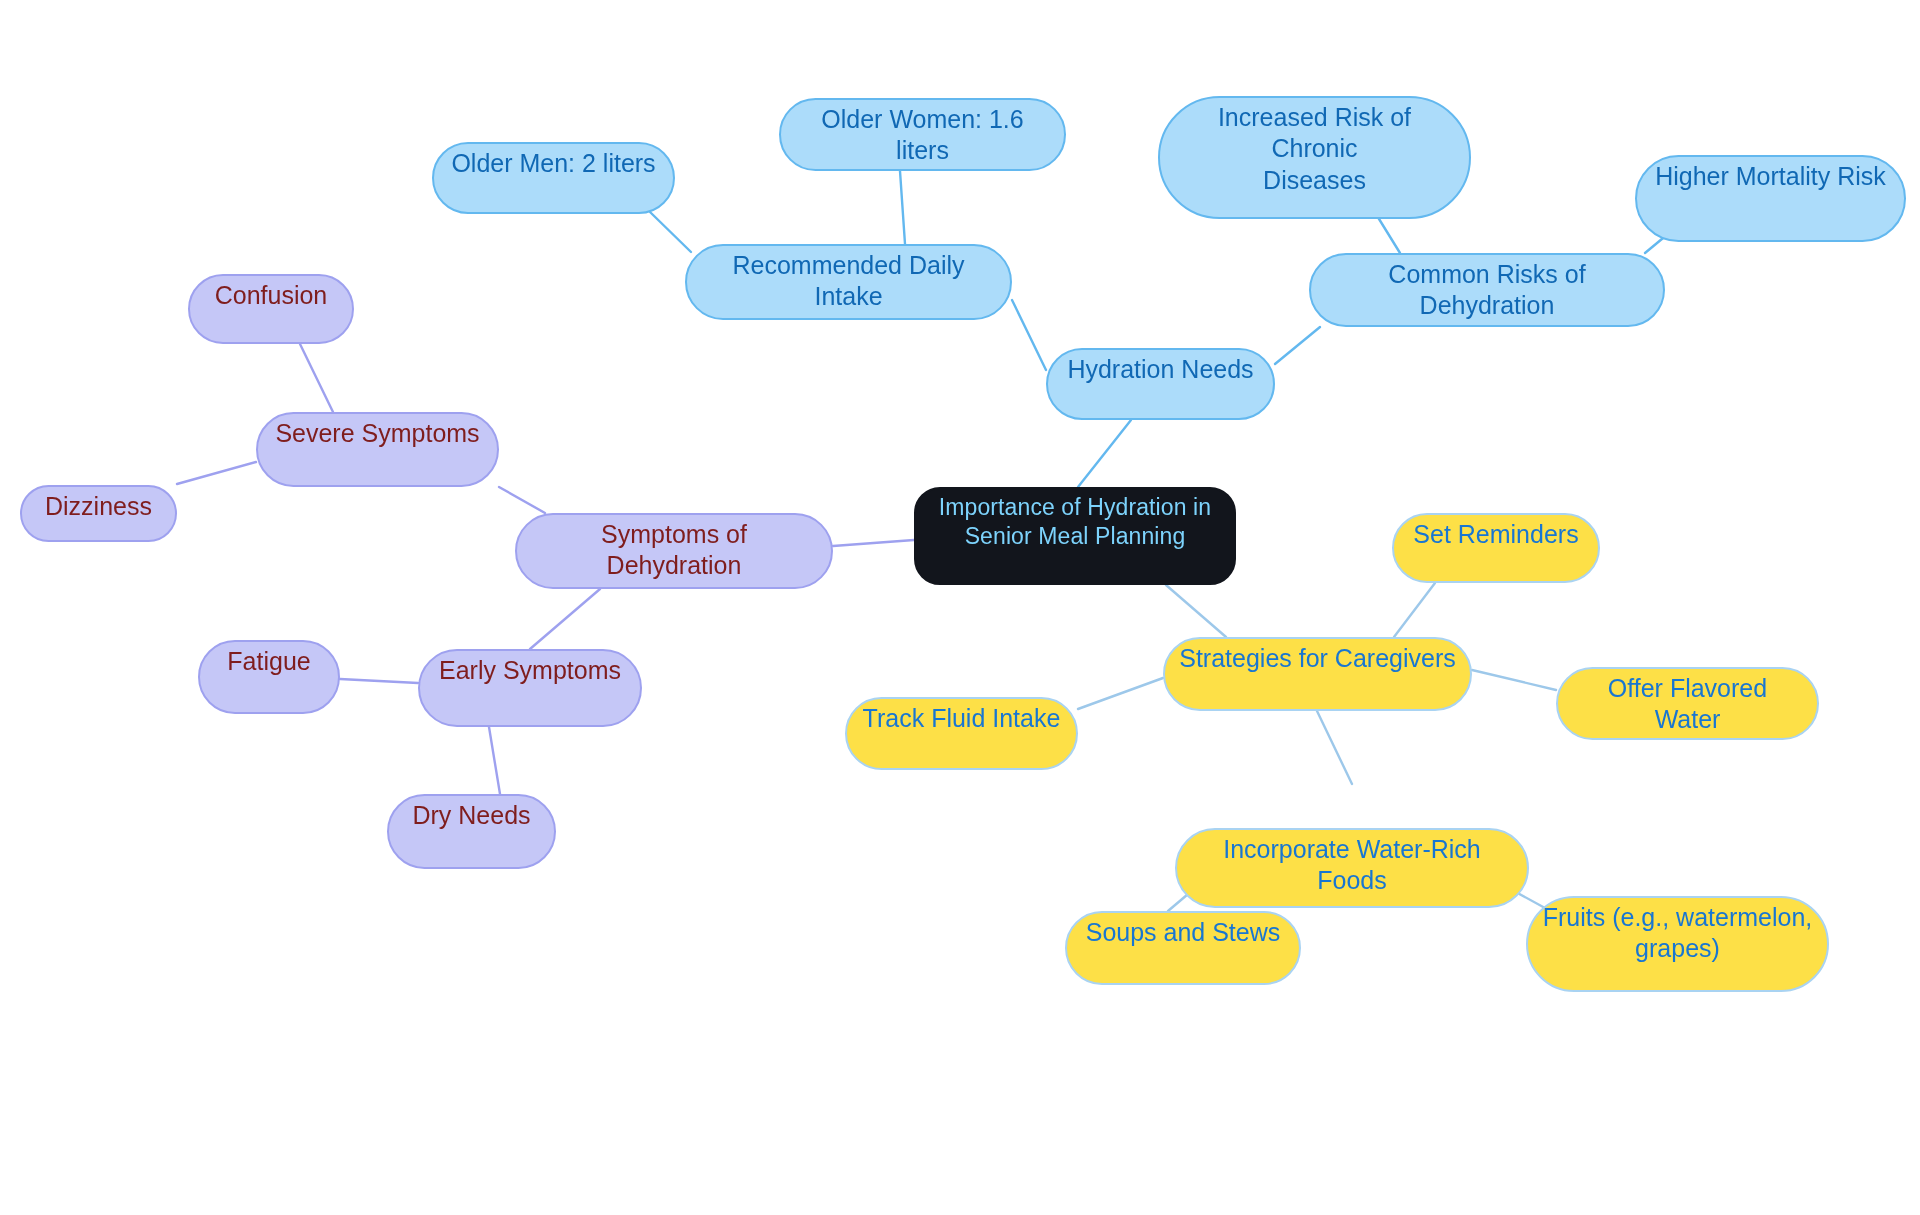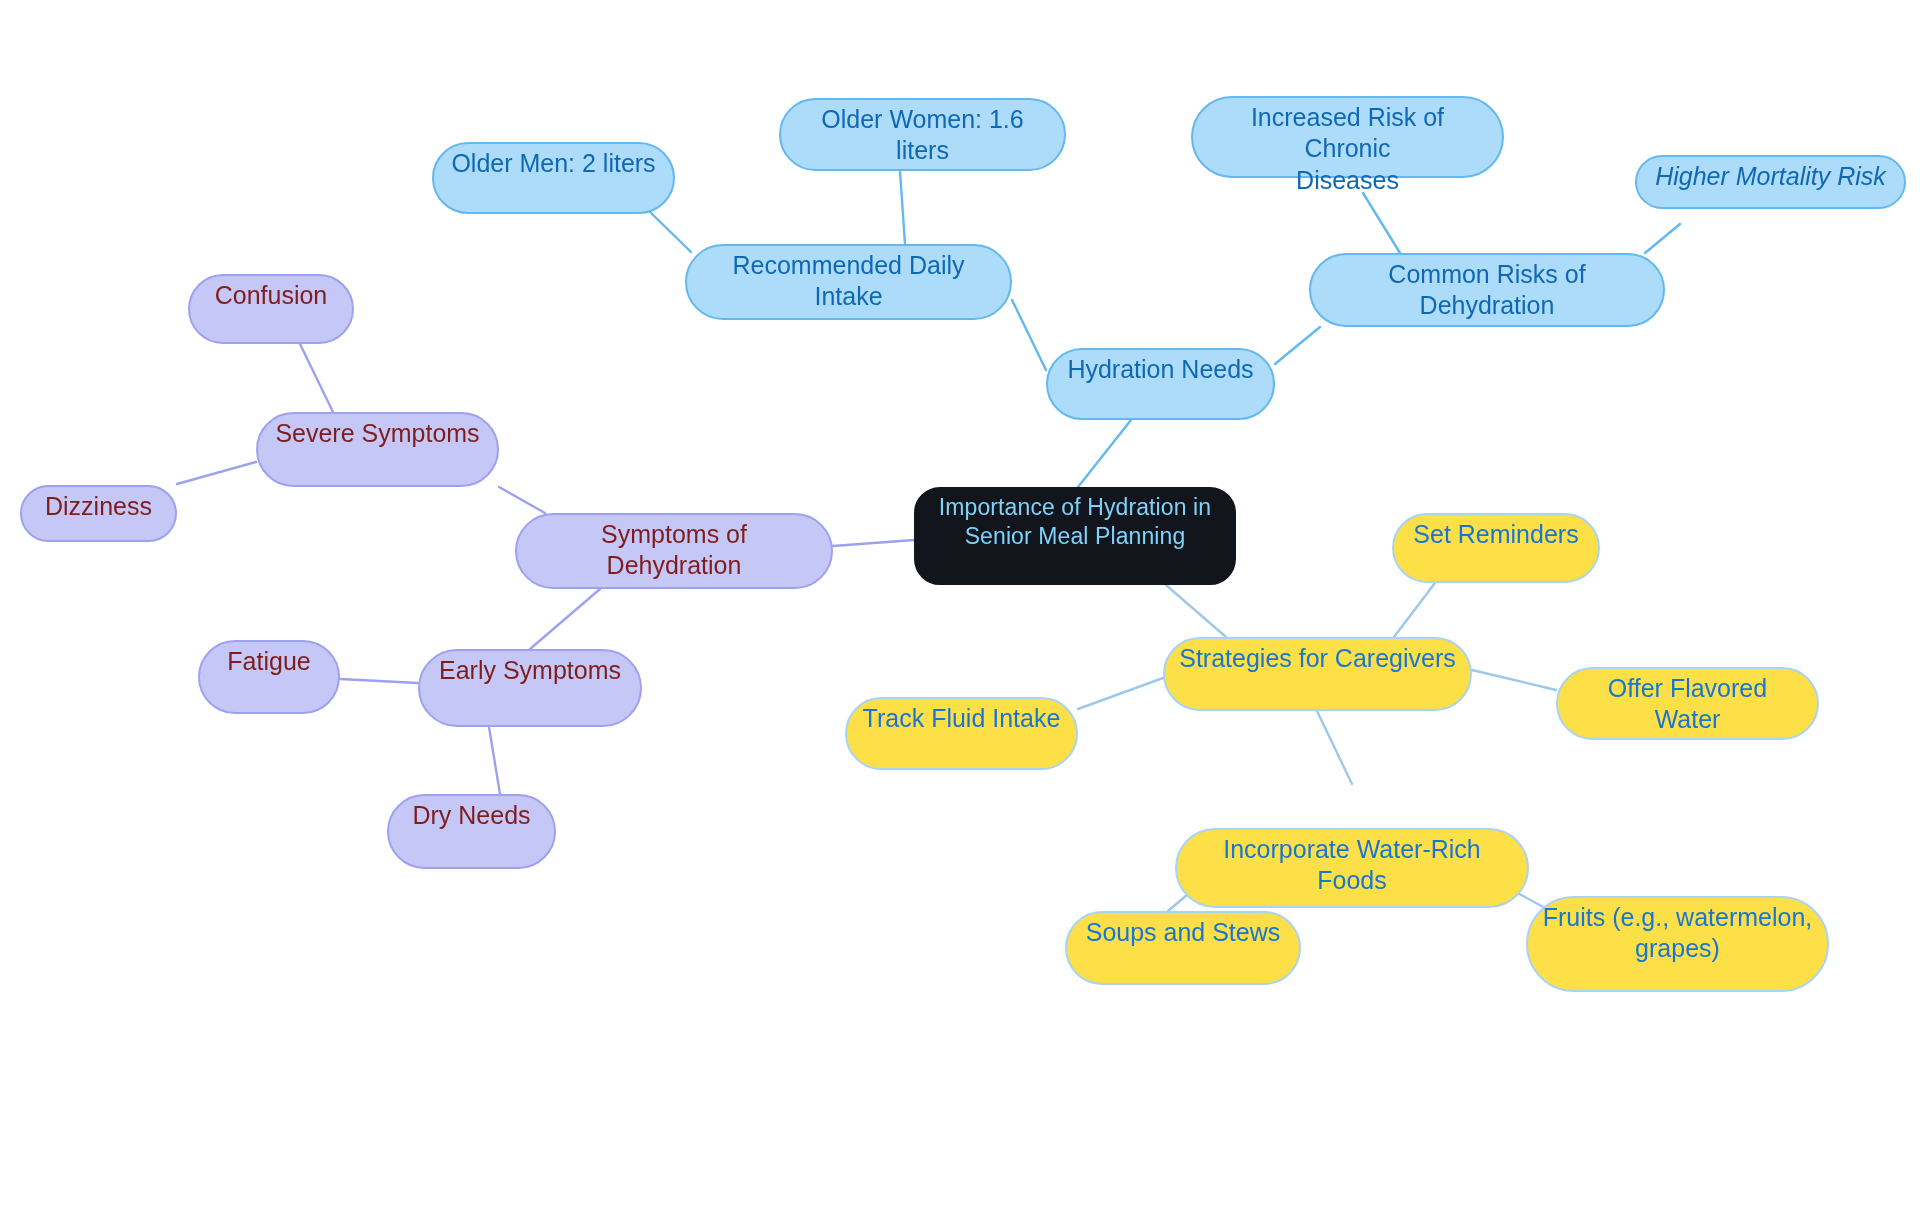--- a/index.html
+++ b/index.html
@@ -136,23 +136,23 @@
       <line x1="1450" y1="856" x2="1545" y2="908" stroke="#9dc8ea" stroke-width="2.4" stroke-linecap="round"></line>
     </svg>
   <div id="nodes">
       <div class="node root" style="left: 914px; top: 487px; width: 322px; height: 98px;"><span>Importance of Hydration in
 Senior Meal Planning</span></div>
       <div class="node blue" style="left: 1046px; top: 348px; width: 229px; height: 72px;"><span>Hydration Needs</span></div>
       <div class="node blue" style="left: 685px; top: 244px; width: 327px; height: 76px;"><span>Recommended Daily Intake</span></div>
       <div class="node blue" style="left: 432px; top: 142px; width: 243px; height: 72px;"><span>Older Men: 2 liters</span></div>
       <div class="node blue" style="left: 779px; top: 98px; width: 287px; height: 73px;"><span>Older Women: 1.6 liters</span></div>
       <div class="node blue" style="left: 1309px; top: 253px; width: 356px; height: 74px;"><span>Common Risks of Dehydration</span></div>
-      <div class="node blue" style="left: 1191px; top: 96px; width: 313px; height: 82px;"><span>Increased Risk of Chronic
+      <div class="node blue" style="left: 1158px; top: 96px; width: 313px; height: 123px;"><span>Increased Risk of Chronic
 Diseases</span></div>
-      <div class="node blue" style="left: 1635px; top: 155px; width: 271px; height: 54px; font-style: italic;"><span>Higher Mortality Risk</span></div>
+      <div class="node blue" style="left: 1635px; top: 155px; width: 271px; height: 87px;"><span>Higher Mortality Risk</span></div>
       <div class="node purple" style="left: 515px; top: 513px; width: 318px; height: 76px;"><span>Symptoms of Dehydration</span></div>
       <div class="node purple" style="left: 256px; top: 412px; width: 243px; height: 75px;"><span>Severe Symptoms</span></div>
       <div class="node purple" style="left: 188px; top: 274px; width: 166px; height: 70px;"><span>Confusion</span></div>
       <div class="node purple" style="left: 20px; top: 465px; width: 157px; height: 57px; margin-top: 20px;"><span>Dizziness</span></div>
       <div class="node purple" style="left: 418px; top: 649px; width: 224px; height: 78px;"><span>Early Symptoms</span></div>
       <div class="node purple" style="left: 198px; top: 640px; width: 142px; height: 74px;"><span>Fatigue</span></div>
       <div class="node purple" style="left: 387px; top: 794px; width: 169px; height: 75px;"><span>Dry Needs</span></div>
       <div class="node lightblue" style="left: 1163px; top: 637px; width: 309px; height: 74px;"><span>Strategies for Caregivers</span></div>
       <div class="node lightblue" style="left: 1392px; top: 513px; width: 208px; height: 70px;"><span>Set Reminders</span></div>
       <div class="node lightblue" style="left: 1556px; top: 667px; width: 263px; height: 73px;"><span>Offer Flavored Water</span></div>

